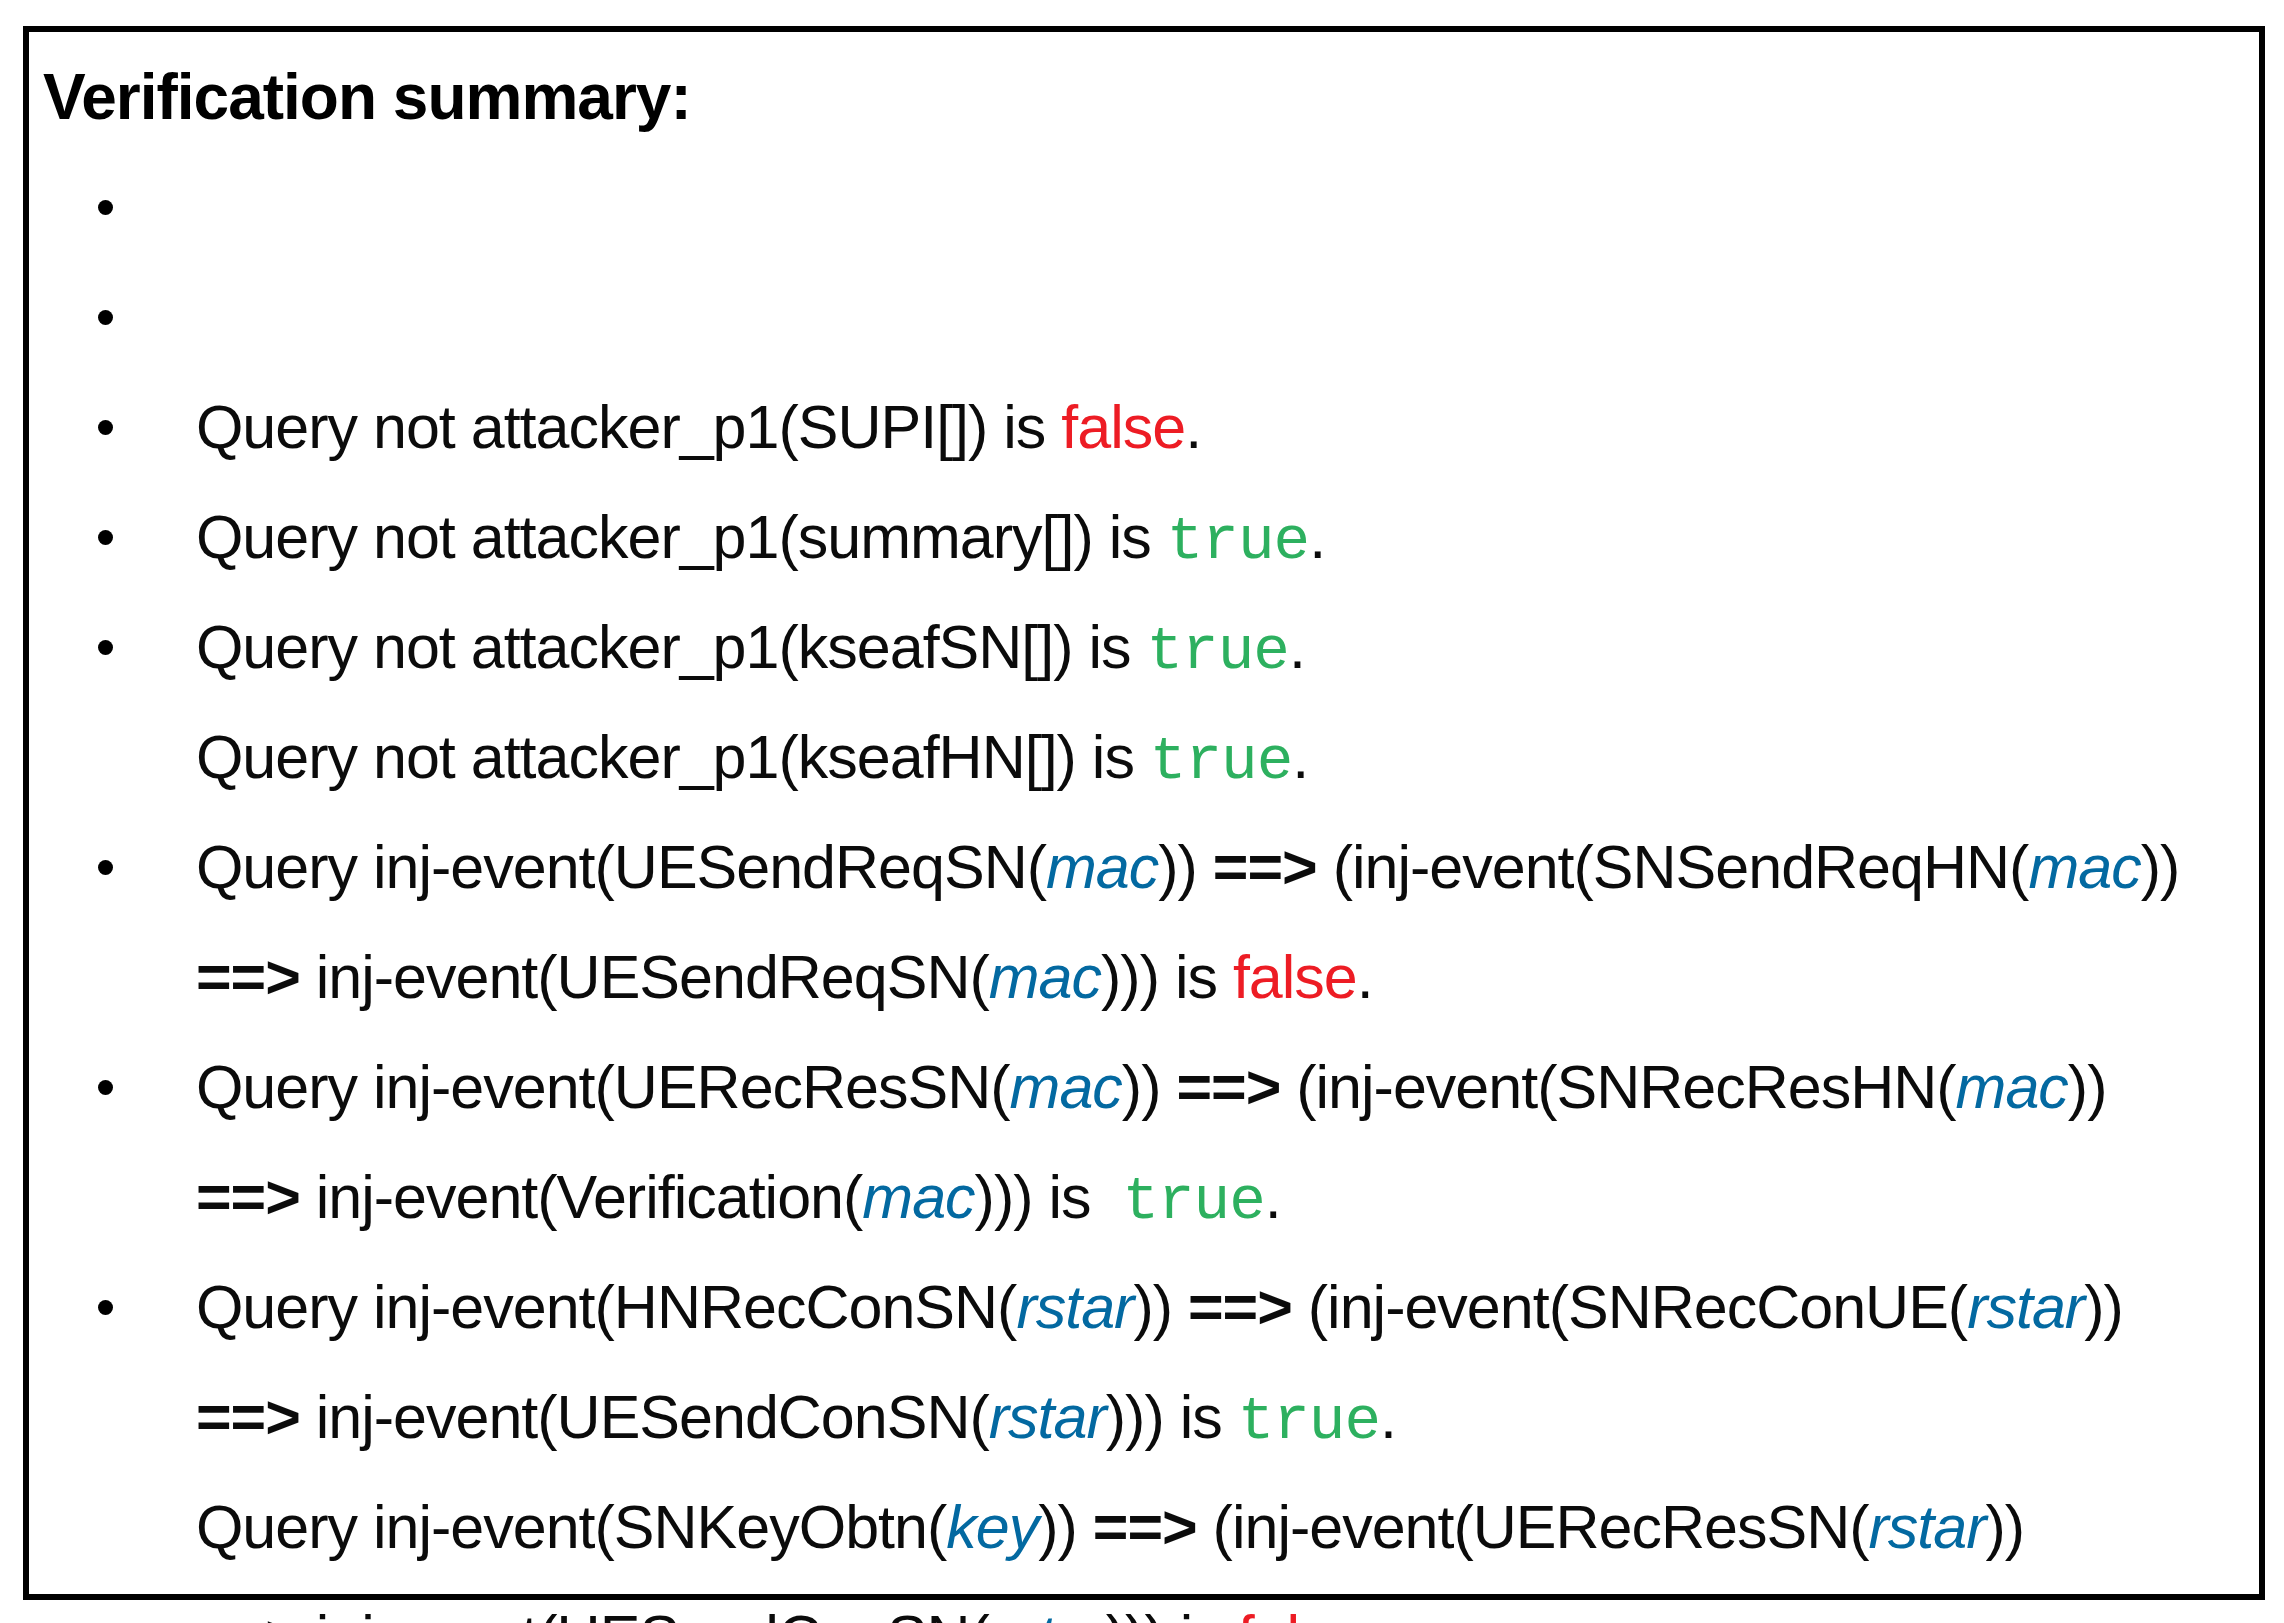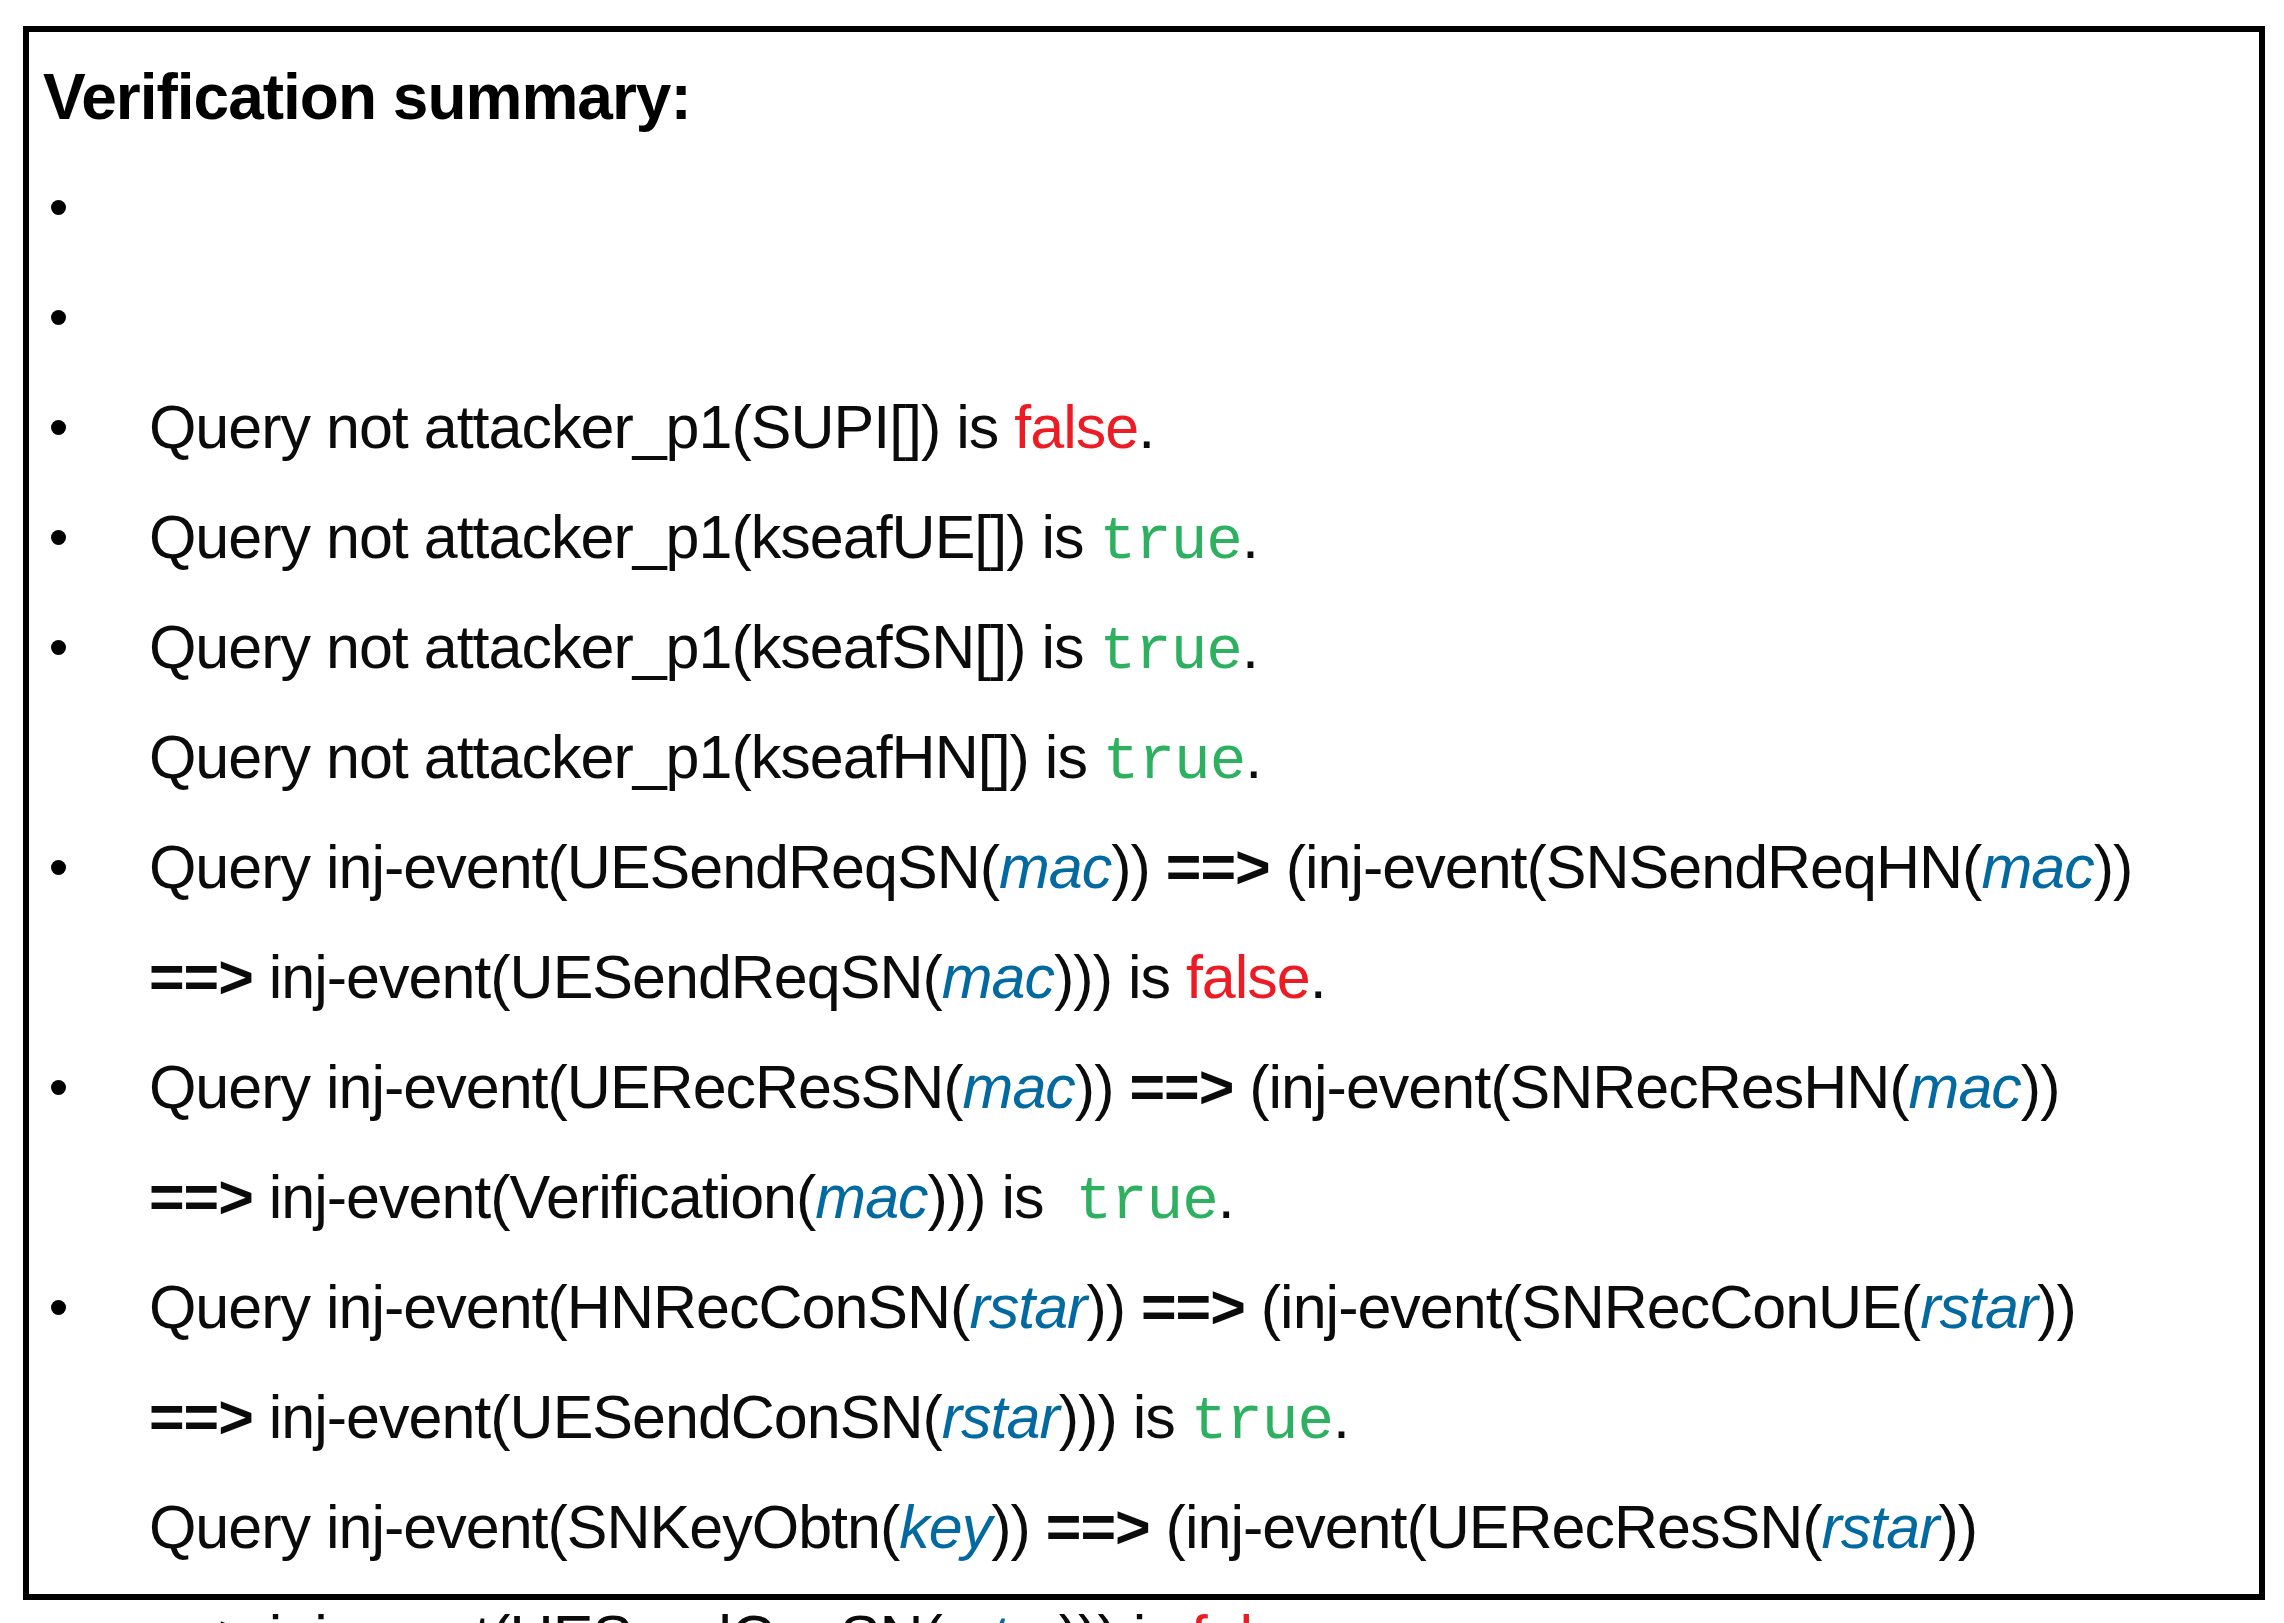--- a/index.html
+++ b/index.html
@@ -36,20 +36,21 @@
     color: #0b0b0b;
   }
   .title-row {
     padding-left: 14px;
     font-size: 64px;
     font-weight: bold;
     color: #000000;
   }
   .query-row {
     padding-left: 88px;
+    margin-left: 47px;
   }
   .marker {
     position: absolute;
     left: 22px;
     top: 50%;
     width: 15px;
     height: 15px;
     margin-top: -7.6px;
     border-radius: 50%;
     background: #000000;
@@ -65,21 +66,21 @@
 
 <div class="panel">
   <div class="content">
     <div class="row title-row">Verification summary:</div>
     <div id="bullet-list">
         <div class="row query-row">
     <span class="marker"></span>
   <span class="seg-plain">Query not attacker_p1(SUPI[]) is </span><span class="seg-false">false</span><span class="seg-plain">.</span></div>
         <div class="row query-row">
     <span class="marker"></span>
-  <span class="seg-plain">Query not attacker_p1(kseafUE[]) is </span><span class="seg-true">true</span><span class="seg-plain">.</span></div>
+  <span class="seg-plain">Query not attacker_p1(summary[]) is </span><span class="seg-true">true</span><span class="seg-plain">.</span></div>
         <div class="row query-row">
     <span class="marker"></span>
   <span class="seg-plain">Query not attacker_p1(kseafSN[]) is </span><span class="seg-true">true</span><span class="seg-plain">.</span></div>
         <div class="row query-row">
     <span class="marker"></span>
   <span class="seg-plain">Query not attacker_p1(kseafHN[]) is </span><span class="seg-true">true</span><span class="seg-plain">.</span></div>
         <div class="row query-row">
     <span class="marker"></span>
   <span class="seg-plain">Query inj-event(UESendReqSN(</span><span class="seg-italic">mac</span><span class="seg-plain">)) </span><span class="seg-arrow">==&gt;</span><span class="seg-plain"> (inj-event(SNSendReqHN(</span><span class="seg-italic">mac</span><span class="seg-plain">))</span></div>
         <div class="row query-row">

